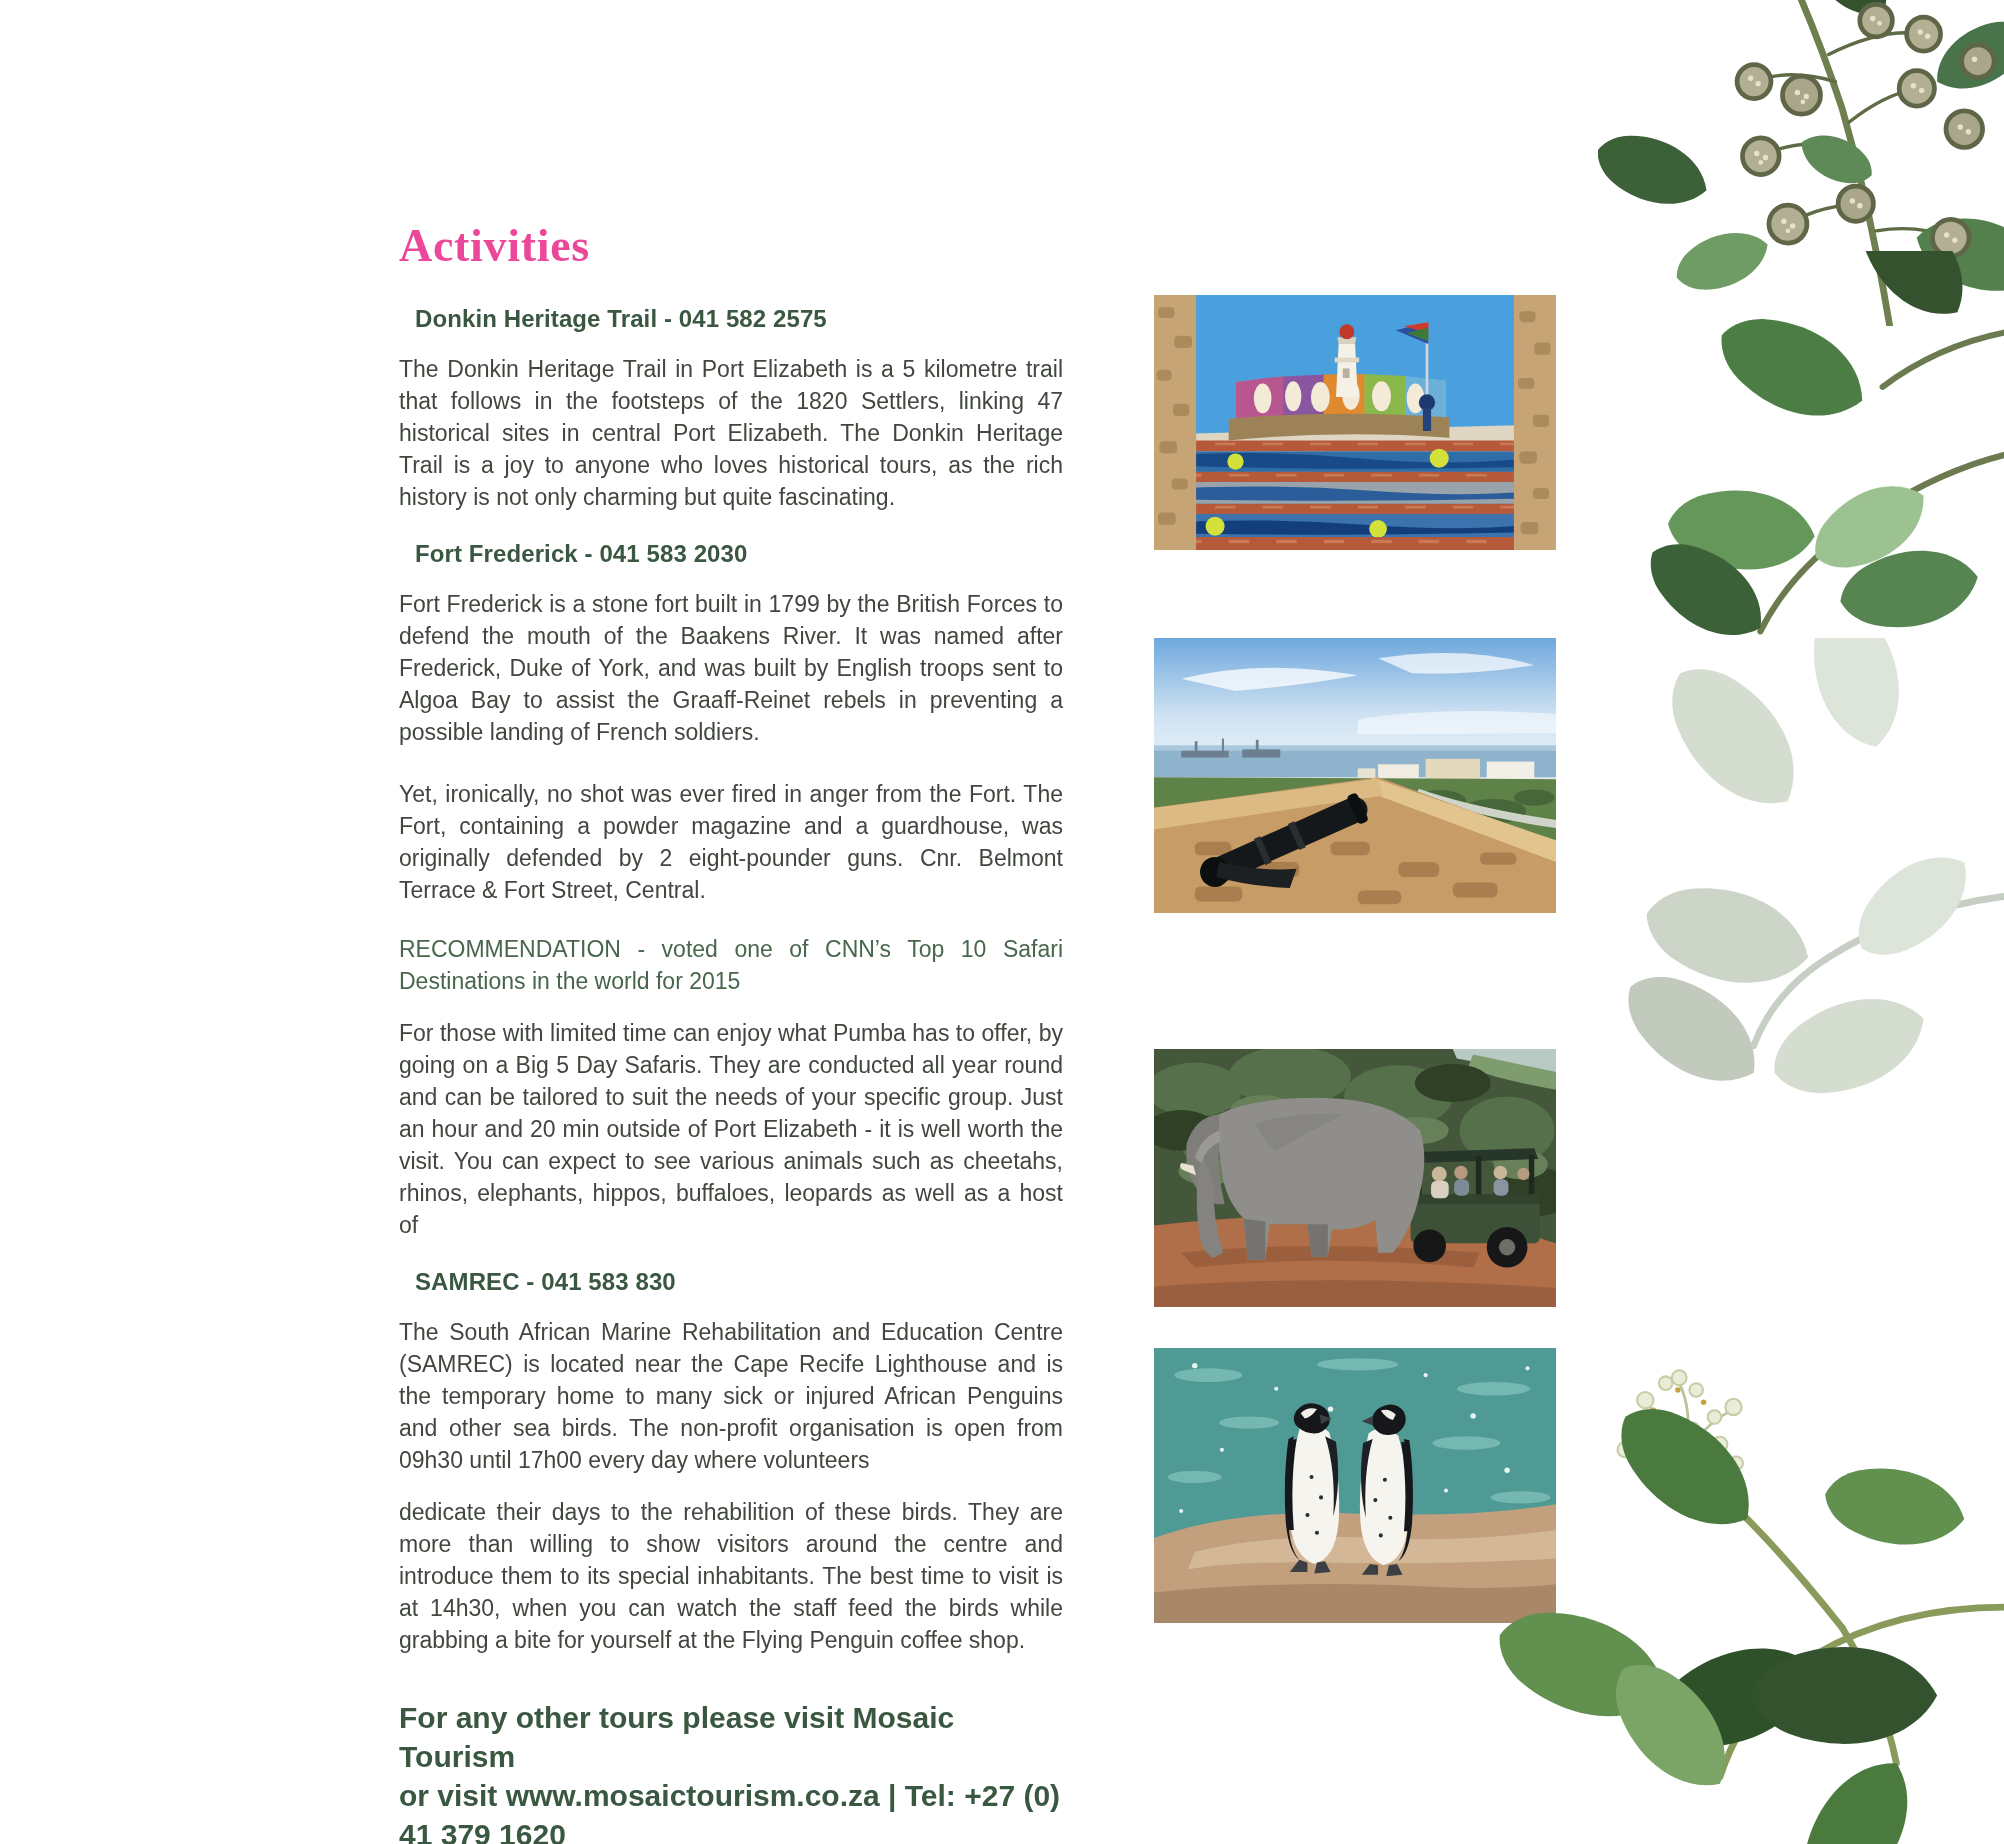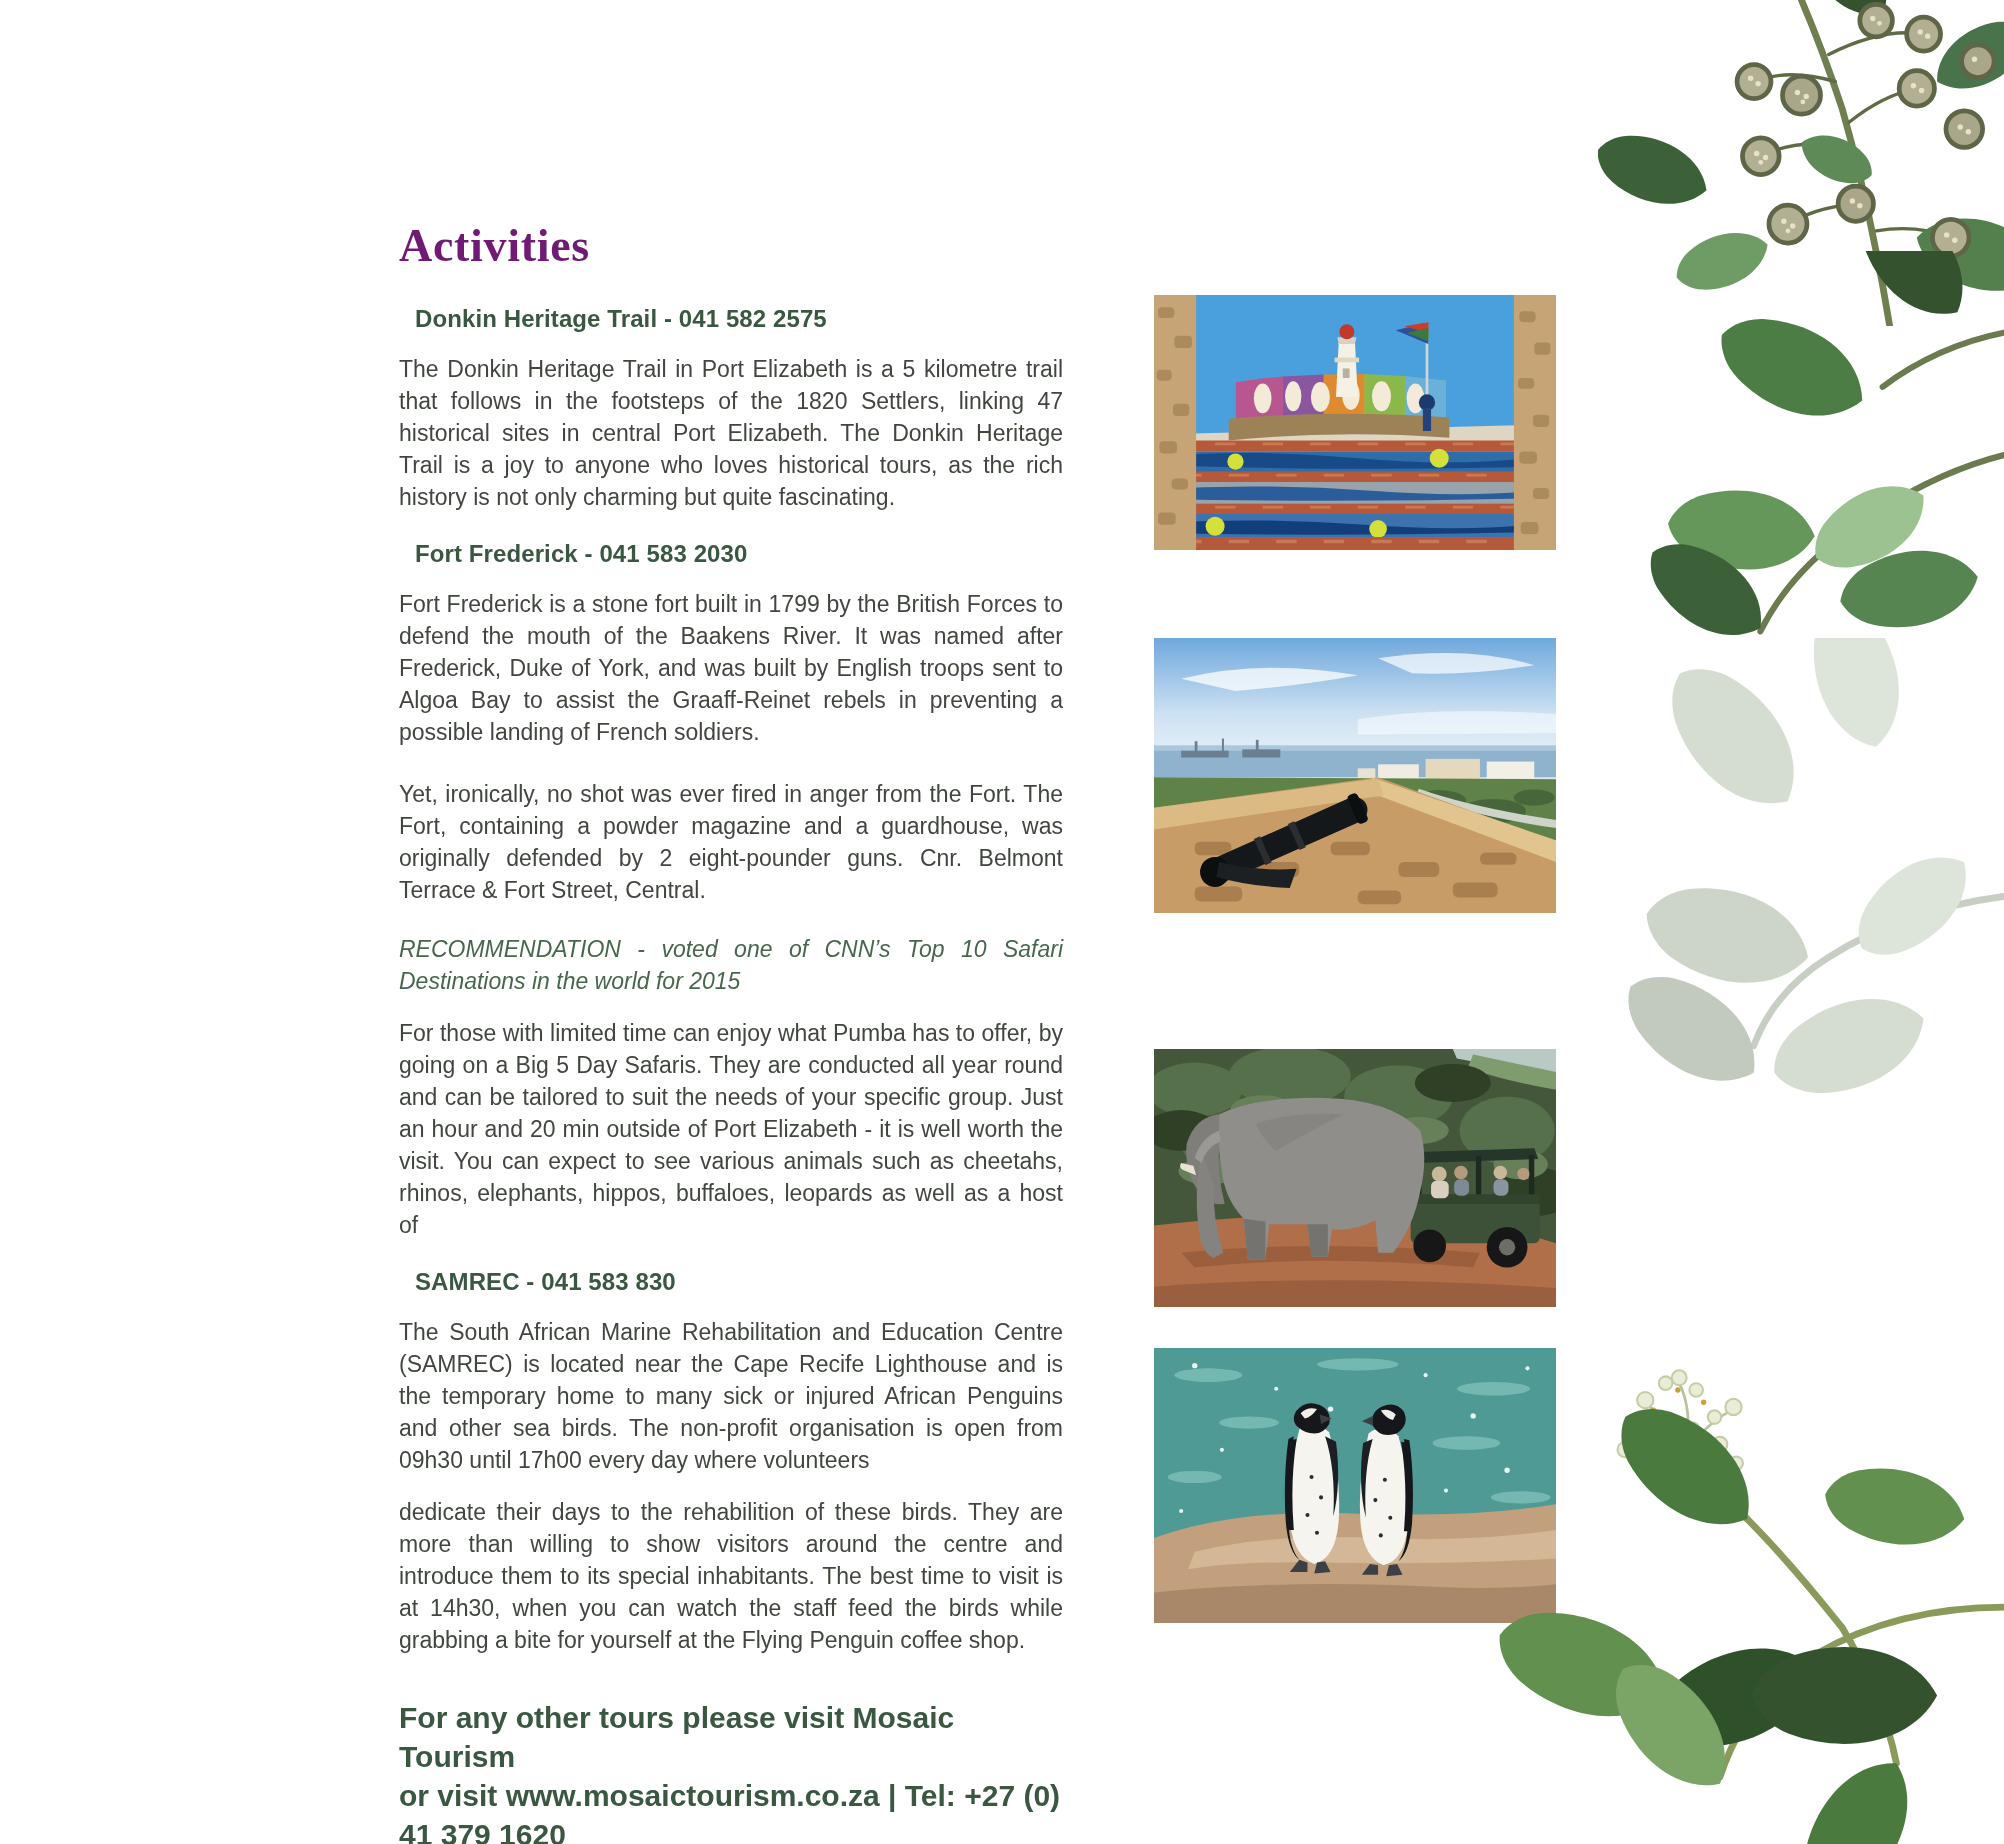--- a/index.html
+++ b/index.html
@@ -15,21 +15,21 @@
   .text-col {
     position:absolute;
     left:399px; top:219px;
     width:664px;
     color:#41473f;
   }
   .page-title {
     font-family:"Liberation Serif", serif;
     font-weight:bold;
     font-size:46px;
-    color:#701a75;
+    color:#ec4899;
     letter-spacing:0.7px;
     margin-bottom:33px;
   }
   .section { margin-top:27px; }
   .section:first-of-type { margin-top:0; }
   .section h2 {
     font-size:24px;
     font-weight:bold;
     color:#3a5741;
     letter-spacing:0.1px;
@@ -39,21 +39,20 @@
   .section p {
     font-size:23px;
     line-height:32px;
     text-align:justify;
     color:#41473f;
     margin-top:20px;
   }
   .section p.gap { margin-top:30px; }
   .section p.rec {
     color:#47664c;
-    font-style:italic;
   }
   .footer-note {
     margin-top:42px;
     font-size:30px;
     line-height:39px;
     font-weight:bold;
     color:#3a5741;
   }
 
   

